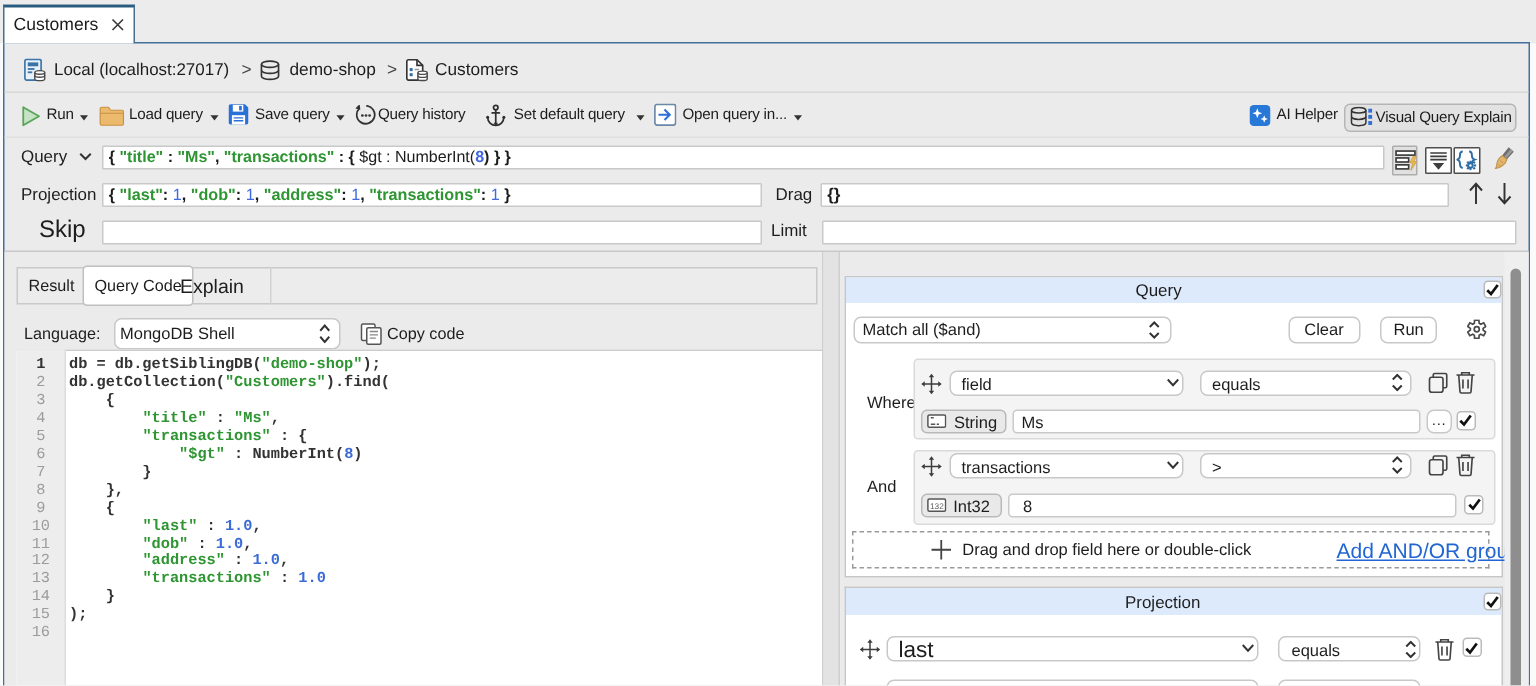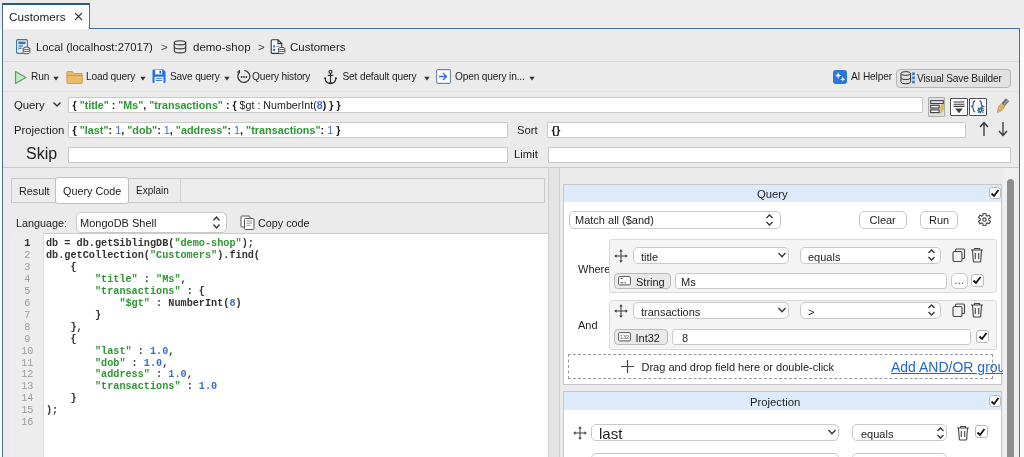--- a/index.html
+++ b/index.html
@@ -139,21 +139,21 @@
 <div class="a txt" style="left:851px;top:70px;font-size:10.15px;letter-spacing:-0.15px">AI Helper</div>
 <div class="a" style="left:896px;top:68.5px;width:115px;height:19px;background:#e2e2e2;border:1px solid #b5b5b5;border-radius:4px"></div>
 <svg class="a" style="left:900px;top:71px" width="15" height="14" viewBox="0 0 15 14">
   <ellipse cx="5.8" cy="2.5" rx="4.8" ry="1.9" fill="none" stroke="#333" stroke-width="1"></ellipse>
   <path d="M1 2.5 v8.4 a4.8 1.9 0 0 0 9.6 0 v-8.4" fill="none" stroke="#333" stroke-width="1"></path>
   <path d="M1 6.7 a4.8 1.9 0 0 0 9.6 0" fill="none" stroke="#333" stroke-width="1"></path>
   <rect x="12.2" y="1.5" width="2.6" height="2.6" fill="#2f6fd6"></rect>
   <rect x="12.2" y="5.6" width="2.6" height="2.6" fill="#2f6fd6"></rect>
   <rect x="12.2" y="9.7" width="2.6" height="2.6" fill="#2f6fd6"></rect>
 </svg>
-<div class="a txt" style="left:917px;top:71.5px;font-size:10.15px;letter-spacing:-0.15px">Visual Save Builder</div>
+<div class="a txt" style="left:917px;top:71.5px;font-size:10.15px;letter-spacing:-0.15px">Visual Query Explain</div>
 
 <div class="a txt" style="left:14px;top:97.5px;font-size:11.3px">Query</div>
 <svg class="a" style="left:52px;top:101px" width="10" height="7" viewBox="0 0 10 7">
     <path d="M1.5 1.5 L5 5 L8.5 1.5" stroke="#333" stroke-width="1.4" fill="none"></path>
   </svg>
 <div class="a inp" style="left:68px;top:96.5px;width:855px;height:16.5px"></div>
 <div class="a txt" style="left:72.5px;top:98px;font-size:10.7px"><span class="k">{ </span><span class="g">"title"</span><span class="k"> : </span><span class="g">"Ms"</span><span class="k">, </span><span class="g">"transactions"</span><span class="k"> : { </span><span style="color:#1c1c1c">$gt</span><span style="color:#1c1c1c"> : NumberInt(</span><span class="b">8</span><span class="k">) } }</span></div>
 <div class="a" style="left:927.5px;top:96.5px;width:17.5px;height:20px;background:#e0e0e0;border:1px solid #adadad;border-radius:1px"></div>
 <svg class="a" style="left:929.5px;top:99.5px" width="15" height="14" viewBox="0 0 15 14">
   <rect x="0.7" y="0.7" width="12.6" height="2.7" fill="#fff" stroke="#3a3a3a" stroke-width="1.1"></rect>
@@ -184,21 +184,21 @@
 </svg>
 <svg class="a" style="left:995px;top:97px" width="16" height="18" viewBox="0 0 16 18">
   <path d="M10.8 1.2 l3.4 3 -4.6 5 -3.2 -2.6z" fill="#6e6e6e"></path>
   <path d="M12.2 2.4 l1.4 1.2 -4.4 4.8 -1.3 -1.1z" fill="#9a9a9a"></path>
   <path d="M6.6 6.8 l3 2.4 c-0.6 2.8 -3.4 5.6 -7.6 6.2 c1.2 -1.8 0.6 -3.2 1.3 -4.8 c0.7 -1.7 1.9 -3.2 3.3 -3.8z" fill="#e2b56c" stroke="#bd9147" stroke-width="0.7"></path>
   <path d="M5.2 10.2 l1.8 1.5 M4 12.6 l1.6 1.3" stroke="#bd9147" stroke-width="0.6" fill="none"></path>
 </svg>
 <div class="a txt" style="left:14px;top:122.5px;font-size:11.3px">Projection</div>
 <div class="a inp" style="left:68px;top:121.5px;width:440px;height:16.5px"></div>
 <div class="a txt" style="left:72.5px;top:123px;font-size:10.8px"><span class="k">{ </span><span class="g">"last"</span><span class="k">: </span><span class="bn">1</span><span class="k">, </span><span class="g">"dob"</span><span class="k">: </span><span class="bn">1</span><span class="k">, </span><span class="g">"address"</span><span class="k">: </span><span class="bn">1</span><span class="k">, </span><span class="g">"transactions"</span><span class="k">: </span><span class="bn">1</span><span class="k"> }</span></div>
-<div class="a txt" style="left:517px;top:122.5px;font-size:11.3px">Sort</div>
+<div class="a txt" style="left:517px;top:122.5px;font-size:11.3px">Drag</div>
 <div class="a inp" style="left:547px;top:121.5px;width:419px;height:16.5px"></div>
 <div class="a txt" style="left:551.5px;top:123px;font-size:11.3px"><span class="k">{}</span></div>
 <svg class="a" style="left:978px;top:120px" width="12" height="18" viewBox="0 0 12 18">
     <path d="M6 16 V3 M2 7 L6 2.5 L10 7" stroke="#333" stroke-width="1.3" fill="none"></path>
   </svg>
 <svg class="a" style="left:997px;top:120px" width="12" height="18" viewBox="0 0 12 18">
     <path d="M6 2 V15 M2 11 L6 15.5 L10 11" stroke="#333" stroke-width="1.3" fill="none"></path>
   </svg>
 <div class="a txt" style="left:26px;top:147px;font-size:16px">Skip</div>
 <div class="a inp" style="left:68px;top:146.5px;width:440px;height:16.5px"></div>
@@ -206,21 +206,21 @@
 <div class="a inp" style="left:548px;top:146.5px;width:463px;height:16.5px"></div>
 
 <div class="a" style="left:3px;top:167px;width:1016px;height:1px;background:#c9c9c9"></div>
 
 <div class="a" style="left:3px;top:168px;width:545px;height:289px;background:#ebebeb"></div>
 <div class="a" style="left:11px;top:177.5px;width:534px;height:25.5px;background:#ececec;border:1px solid #c9c9c9"></div>
 <div class="a" style="left:180px;top:178px;width:1px;height:24.5px;background:#d2d2d2"></div>
 <div class="a txt" style="left:19px;top:184px;font-size:10.8px">Result</div>
 <div class="a" style="left:55px;top:176.5px;width:74px;height:27.5px;background:#fff;border:1px solid #bfbfbf;border-radius:3px"></div>
 <div class="a txt" style="left:63px;top:184px;font-size:10.8px">Query Code</div>
-<div class="a txt" style="left:136px;top:184px;font-size:10px">Explain</div>
+<div class="a txt" style="left:120px;top:184px;font-size:13px">Explain</div>
 
 <div class="a txt" style="left:16px;top:216px;font-size:10.8px">Language:</div>
 <div class="a rsel" style="left:76px;top:211.5px;width:151px;height:21px"></div>
 <div class="a txt" style="left:80px;top:215.5px;font-size:11px">MongoDB Shell</div>
 <svg class="a" style="left:212px;top:215.5px" width="9" height="13" viewBox="0 0 9 13">
     <path d="M1.5 4.5 L4.5 1 L7.5 4.5 M1.5 8.5 L4.5 12 L7.5 8.5" stroke="#333" stroke-width="1.3" fill="none"></path>
   </svg>
 <svg class="a" style="left:240px;top:215px" width="15" height="15" viewBox="0 0 15 15">
   <rect x="1" y="1" width="9" height="11" rx="1" fill="#fff" stroke="#555" stroke-width="1"></rect>
   <rect x="4.5" y="3.5" width="9.5" height="11" rx="1" fill="#fff" stroke="#555" stroke-width="1"></rect>
@@ -290,21 +290,21 @@
 
 <div class="a txt" style="left:578px;top:261.5px;font-size:11px">Where</div>
 <div class="a grp" style="left:609px;top:239px;width:388px;height:54px"></div>
 <svg class="a" style="left:613.5px;top:248.5px" width="14" height="14" viewBox="0 0 14 14">
     <g stroke="#3c3c3c" stroke-width="1.0" fill="#3c3c3c">
       <path d="M7 2 V12 M2 7 H12" fill="none"></path>
       <path d="M7 0.2 l1.8 2.3 h-3.6z M7 13.8 l1.8 -2.3 h-3.6z M0.2 7 l2.3 -1.8 v3.6z M13.8 7 l-2.3 -1.8 v3.6z" stroke="none"></path>
     </g>
   </svg>
 <div class="a rsel" style="left:632.5px;top:247px;width:156px;height:16.5px"></div>
-<div class="a txt" style="left:641px;top:249.5px;font-size:11px">title</div>
+<div class="a txt" style="left:641px;top:249.5px;font-size:11px">field</div>
 <svg class="a" style="left:777px;top:252px" width="10" height="7" viewBox="0 0 10 7">
     <path d="M1.5 1 L5 4.8 L8.5 1" stroke="#333" stroke-width="1.3" fill="none"></path>
   </svg>
 <div class="a rsel" style="left:800px;top:247px;width:141px;height:16.5px"></div>
 <div class="a txt" style="left:808px;top:249.5px;font-size:11px">equals</div>
 <svg class="a" style="left:927px;top:249px" width="9" height="12" viewBox="0 0 9 12">
     <path d="M1.5 4 L4.5 1 L7.5 4 M1.5 8 L4.5 11 L7.5 8" stroke="#333" stroke-width="1.3" fill="none"></path>
   </svg>
 <svg class="a" style="left:952px;top:247.5px" width="14" height="15" viewBox="0 0 14 15">
     <rect x="1" y="3.5" width="9" height="10" rx="1.5" fill="#f4f4f4" stroke="#444" stroke-width="1.1"></rect>

